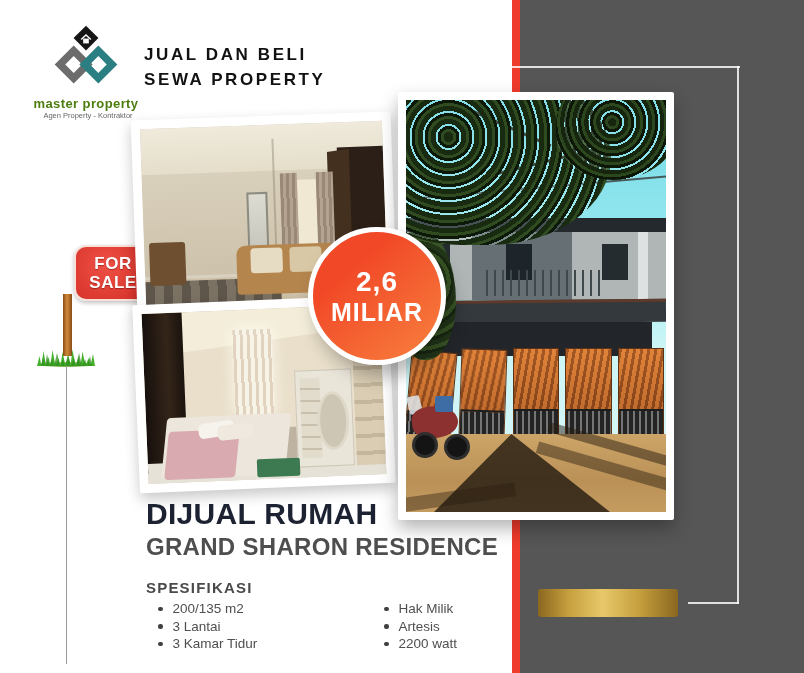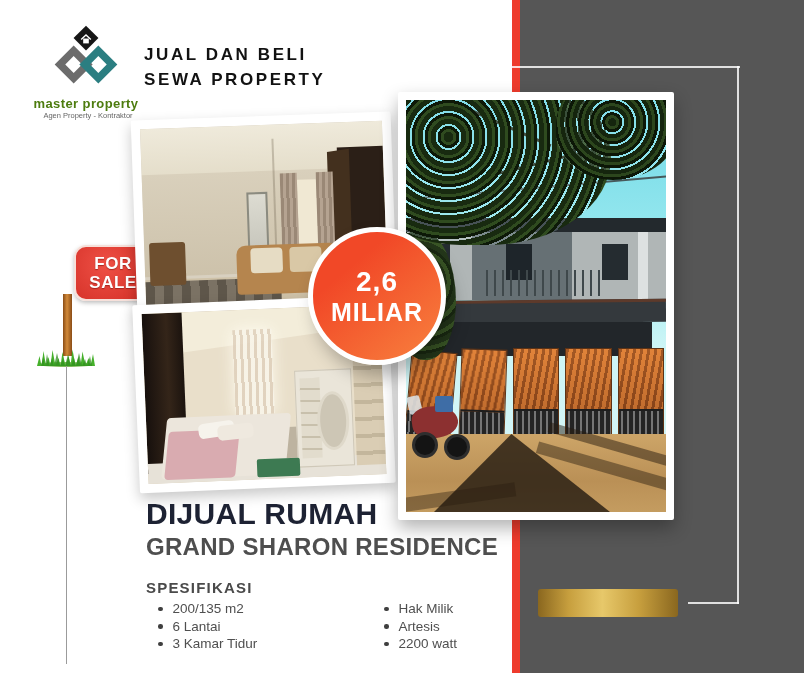--- a/index.html
+++ b/index.html
@@ -284,21 +284,21 @@
   <div class="abs title">DIJUAL RUMAH</div>
   <div class="abs spec-heading">SPESIFIKASI</div>
 
   <div class="abs spec-col spec-col1">
     <div class="spec-item">
         <span class="dot"></span>
         <span>200/135 m2</span>
       </div>
     <div class="spec-item">
         <span class="dot"></span>
-        <span>6 Lantai</span>
+        <span>3 Lantai</span>
       </div>
     <div class="spec-item">
         <span class="dot"></span>
         <span>3 Kamar Tidur</span>
       </div>
   </div>
   <div class="abs spec-col spec-col3">
     <div class="spec-item">
         <span class="dot"></span>
         <span>Hak Milik</span>

